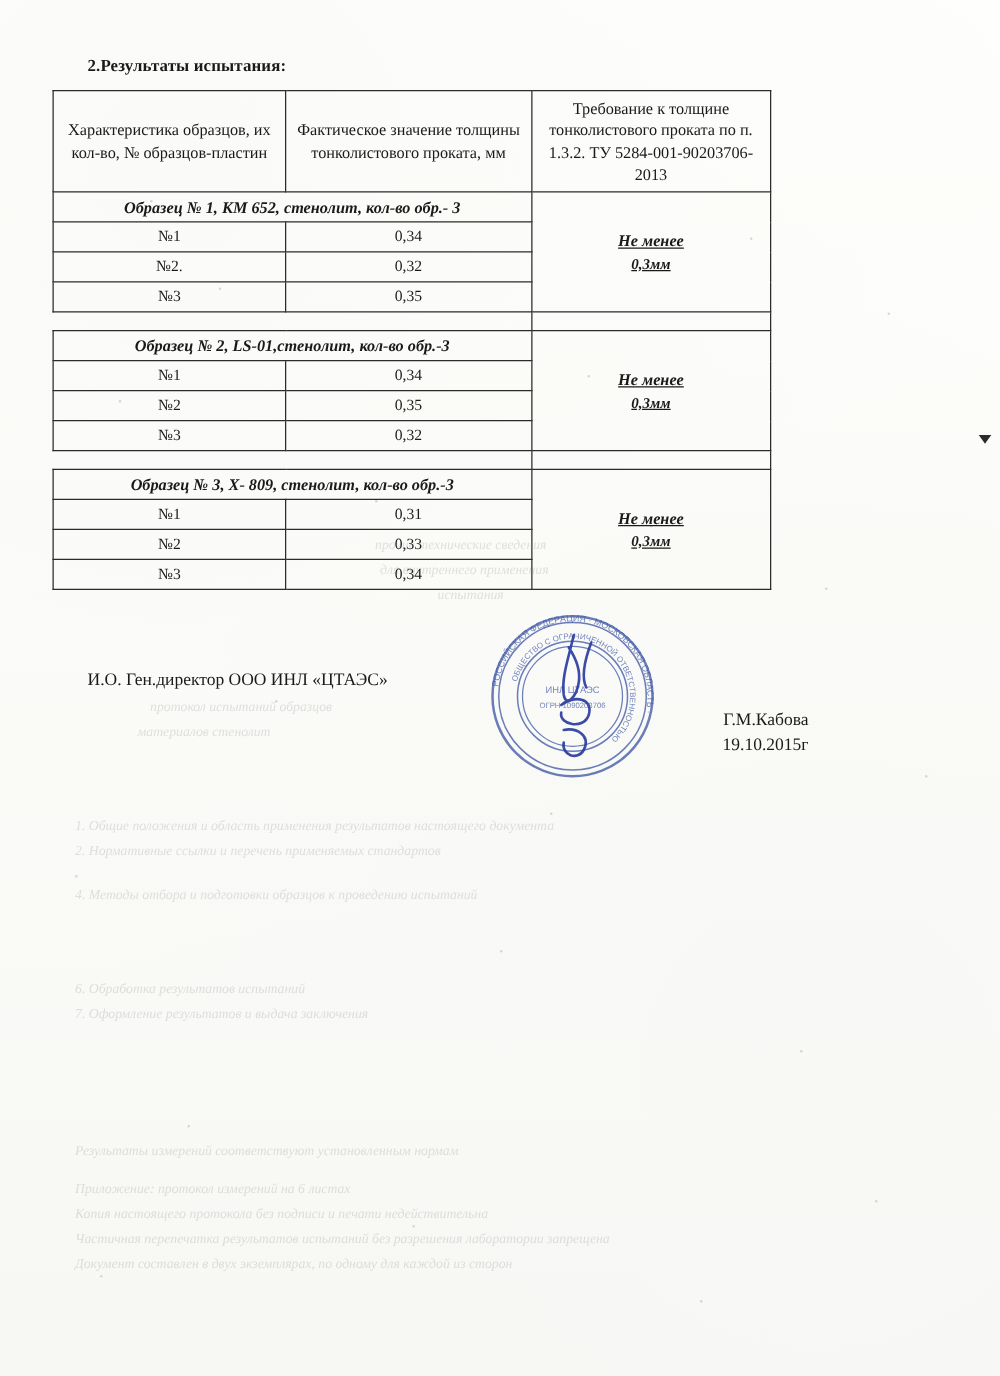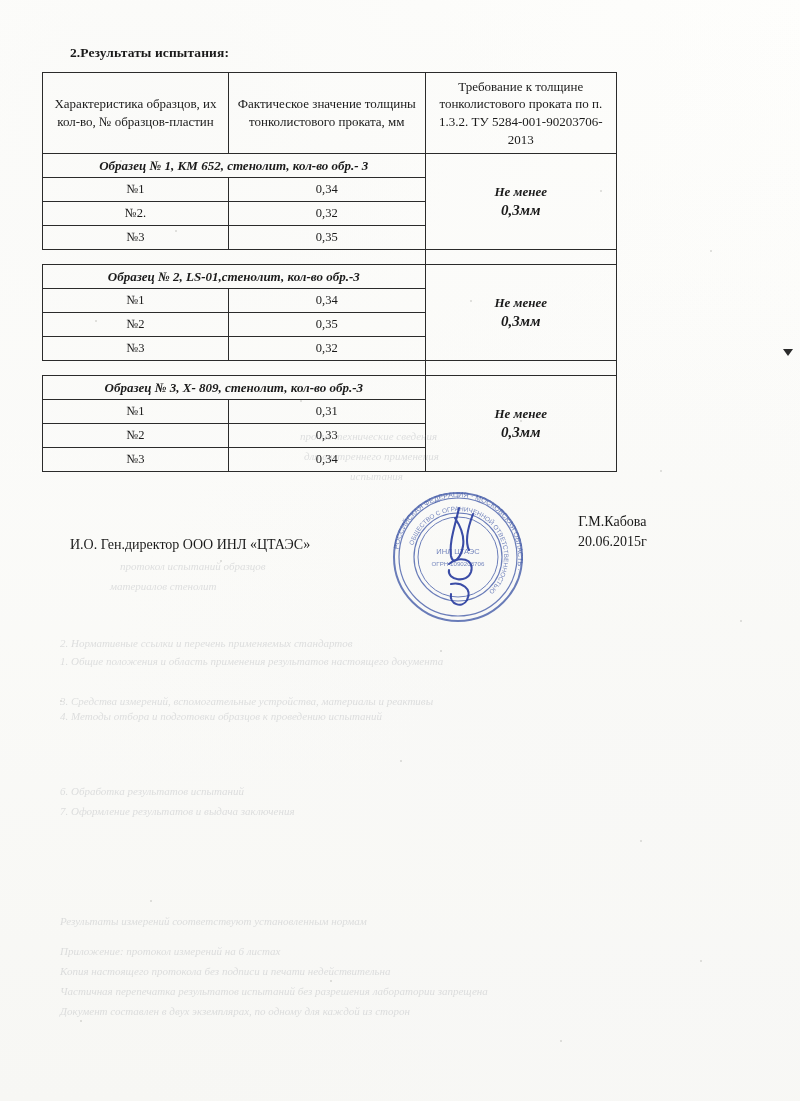--- a/index.html
+++ b/index.html
@@ -70,45 +70,46 @@
   .grp td {
     font-style: italic;
     font-weight: bold;
     font-size: 13px;
     height: 19px;
   }
   .rowcell { height: 19px; }
   .req {
     font-size: 13px;
     line-height: 1.5;
-  }
-  .req b { font-size: 15px; }
+    text-decoration: underline;
+  }
+  .req b { font-size: 12px; }
   .spacer td {
     border-left: 1px solid #2b2b2b;
     border-right: 1px solid #2b2b2b;
     border-top: none;
     border-bottom: none;
     height: 10px;
   }
   .spacer td.blankside {
     border: none;
   }
   .sign-left {
     position: absolute;
     left: 70px;
     top: 537px;
     font-size: 14px;
     font-weight: normal;
   }
   .sign-right {
     position: absolute;
     left: 578px;
-    top: 512px;
+    top: 567px;
     font-size: 14px;
-    text-align: center;
+    text-align: right;
     line-height: 1.45;
   }
   .stamp {
     position: absolute;
     left: 385px;
     top: 484px;
     width: 146px;
     height: 146px;
   }
   .stamp svg { display: block; }
@@ -246,21 +247,21 @@
   <div class="scroll-arrow">
     <svg width="12" height="12" viewBox="0 0 12 12">
       <polygon points="1,3 11,3 6,10" fill="#2b2b2b"></polygon>
     </svg>
   </div>
 
   <div class="sign-left">И.О. Ген.директор  ООО ИНЛ «ЦТАЭС»</div>
 
   <div class="sign-right">
     <div>Г.М.Кабова</div>
-    <div>20.06.2015г</div>
+    <div>19.10.2015г</div>
   </div>
 
   <div class="stamp">
     <svg width="146" height="146" viewBox="0 0 146 146">
       <defs>
         <path id="outerArc" d="M 73,73 m -60,0 a 60,60 0 1,1 120,0 a 60,60 0 1,1 -120,0"></path>
         <path id="innerArc" d="M 73,73 m -46,0 a 46,46 0 1,1 92,0 a 46,46 0 1,1 -92,0"></path>
       </defs>
       <g stroke="#3a53a4" fill="none" opacity="0.75">
         <circle cx="73" cy="73" r="64" stroke-width="2"></circle>
@@ -286,22 +287,21 @@
       </g>
     </svg>
   </div>
 
   <div class="ghost" style="left:300px;top:430px">прочие технические сведения</div>
   <div class="ghost" style="left:304px;top:450px">для внутреннего применения</div>
   <div class="ghost" style="left:350px;top:470px">испытания</div>
   <div class="ghost" style="left:120px;top:560px">протокол испытаний образцов</div>
   <div class="ghost" style="left:110px;top:580px">материалов стенолит</div>
   <div class="ghost" style="left:60px;top:655px">1. Общие положения и область применения результатов настоящего документа</div>
-  <div class="ghost" style="left:60px;top:637px">2. Нормативные ссылки и перечень применяемых стандартов</div>
-  <div class="ghost" style="left:60px;top:695px">3. Средства измерений, вспомогательные устройства, материалы и реактивы</div>
+  <div class="ghost" style="left:60px;top:675px">2. Нормативные ссылки и перечень применяемых стандартов</div>
   <div class="ghost" style="left:60px;top:710px">4. Методы отбора и подготовки образцов к проведению испытаний</div>
   <div class="ghost" style="left:60px;top:785px">6. Обработка результатов испытаний</div>
   <div class="ghost" style="left:60px;top:805px">7. Оформление результатов и выдача заключения</div>
   <div class="ghost" style="left:60px;top:915px">Результаты измерений соответствуют установленным нормам</div>
   <div class="ghost" style="left:60px;top:945px">Приложение: протокол измерений на 6 листах</div>
   <div class="ghost" style="left:60px;top:965px">Копия настоящего протокола без подписи и печати недействительна</div>
   <div class="ghost" style="left:60px;top:1005px">Документ составлен в двух экземплярах, по одному для каждой из сторон</div>
   <div class="ghost" style="left:60px;top:985px">Частичная перепечатка результатов испытаний без разрешения лаборатории запрещена</div>
 
 </div>

